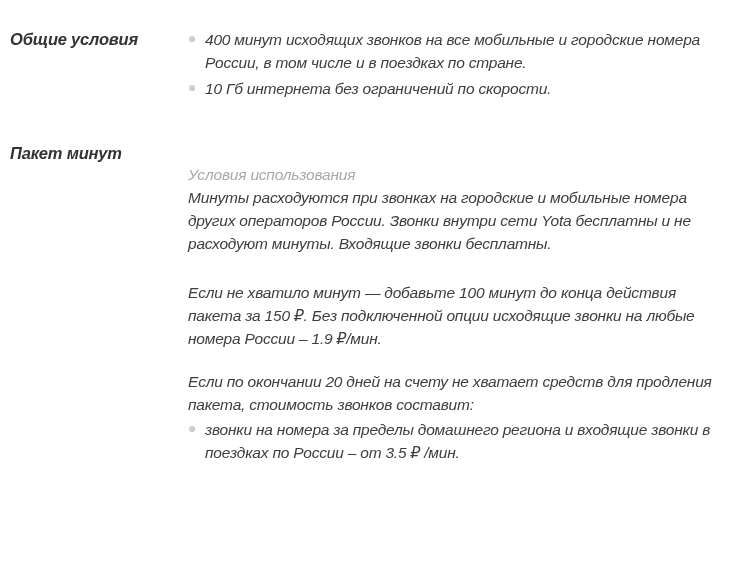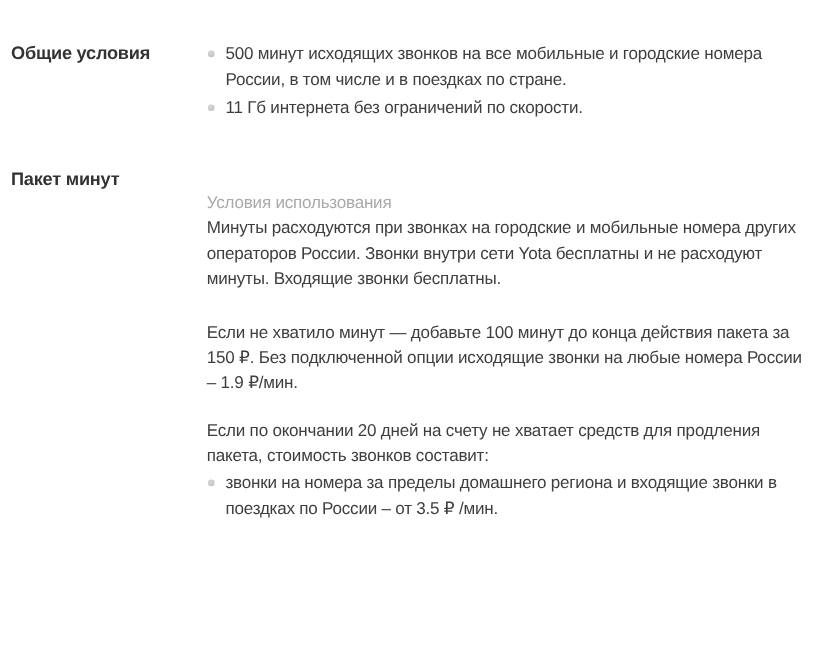--- a/index.html
+++ b/index.html
@@ -7,22 +7,23 @@
   body {
     width: 743px;
     height: 586px;
     overflow: hidden;
     font-family: "Liberation Sans", "DejaVu Sans", sans-serif;
     color: #3e3e3e;
   }
   .page {
     width: 743px;
     height: 586px;
-    padding-top: 38px;
+    padding-top: 28px;
     background: #ffffff;
+    font-style: italic;
   }
   .row {
     display: flex;
     align-items: flex-start;
   }
   .row + .row {
     margin-top: 42px;
   }
   .label-col {
     width: 188px;
@@ -77,25 +78,25 @@
 <div class="page">
 
   <div class="row">
     <div class="label-col">
       <h3>Общие условия</h3>
     </div>
     <div class="content-col">
       <ul class="dot-list">
         <li>
           <span class="dot"></span>
-          <span>500 минут исходящих звонков на все мобильные и городские номера России, в том числе и в поездках по стране.</span>
+          <span>400 минут исходящих звонков на все мобильные и городские номера России, в том числе и в поездках по стране.</span>
         </li>
         <li>
           <span class="dot"></span>
-          <span>11 Гб интернета без ограничений по скорости.</span>
+          <span>10 Гб интернета без ограничений по скорости.</span>
         </li>
       </ul>
     </div>
   </div>
 
   <div class="row">
     <div class="label-col">
       <h3>Пакет минут</h3>
     </div>
     <div class="content-col">

